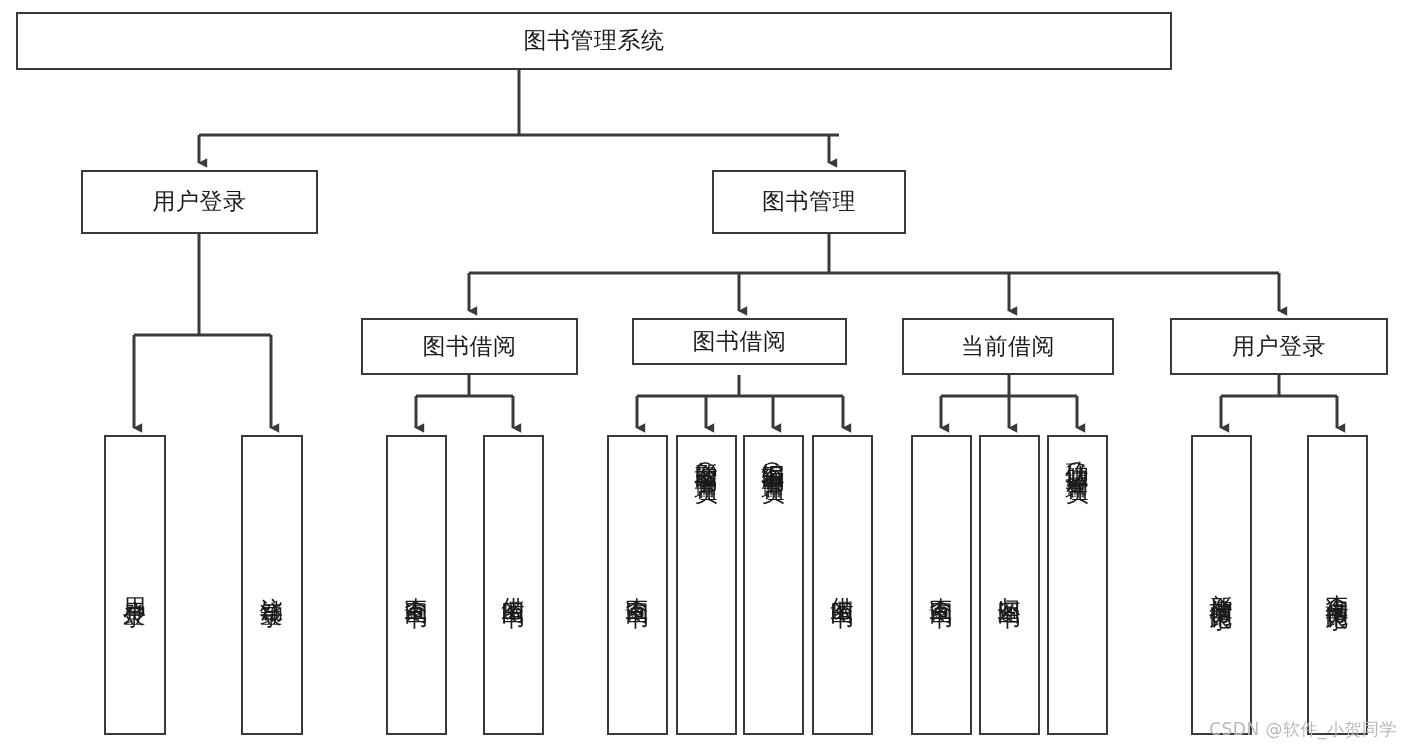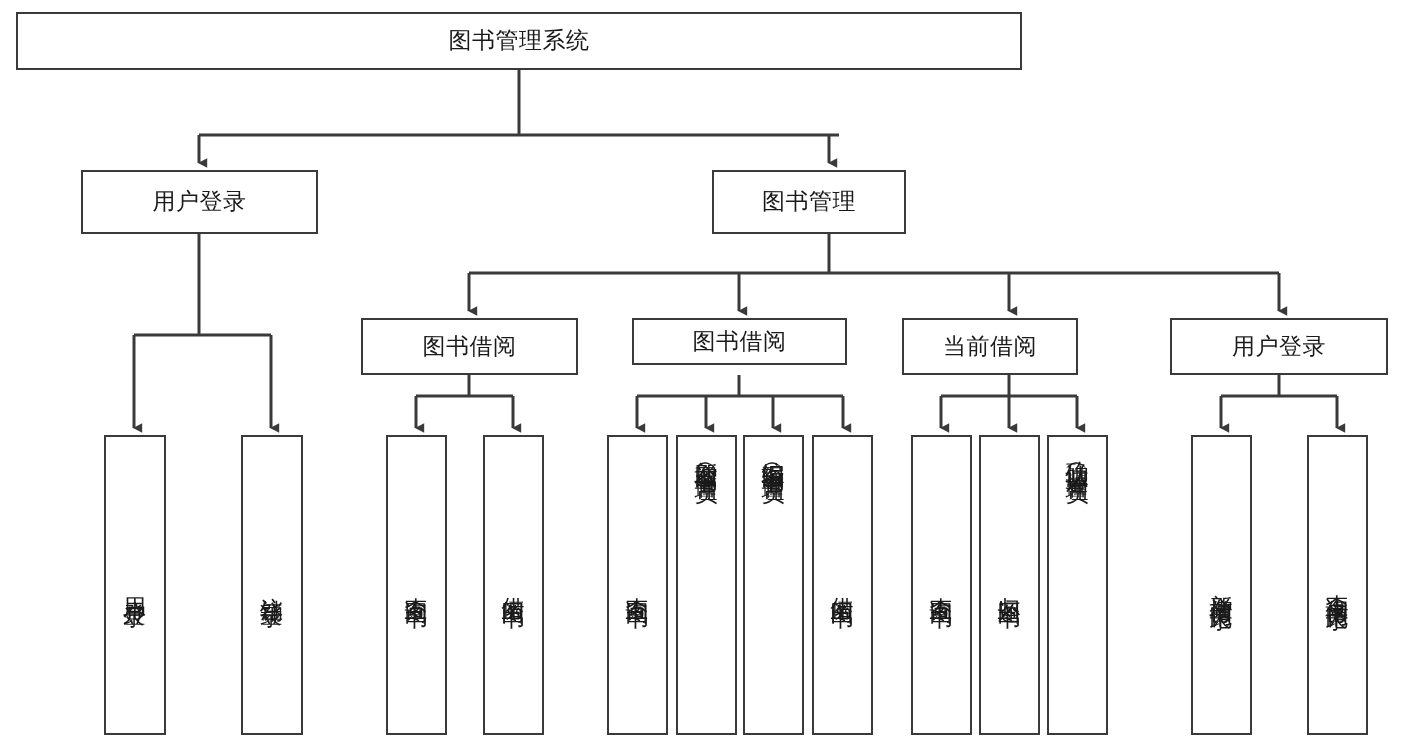--- a/index.html
+++ b/index.html
@@ -124,41 +124,41 @@
       <path d="M1009,396 L1009,428" marker-end="url(#arrowhead)"></path>
       <path d="M1077,396 L1077,428" marker-end="url(#arrowhead)"></path>
 
       <path d="M1279,375 L1279,396"></path>
       <path d="M1221,396 L1337,396"></path>
       <path d="M1221,396 L1221,428" marker-end="url(#arrowhead)"></path>
       <path d="M1337,396 L1337,428" marker-end="url(#arrowhead)"></path>
     </g>
   </svg>
 
-  <div class="node horiz" style="left:16px; top:12px; width:1006px; height:58px;">
+  <div class="node horiz" style="left:16px; top:12px; width:1156px; height:58px;">
     <span class="node-label">图书管理系统</span>
   </div>
 
   <div class="node horiz" style="left:81px; top:170px; width:237px; height:64px;">
     <span class="node-label">用户登录</span>
   </div>
 
   <div class="node horiz" style="left:712px; top:170px; width:194px; height:64px;">
     <span class="node-label">图书管理</span>
   </div>
 
   <div class="node horiz" style="left:361px; top:318px; width:217px; height:57px;">
     <span class="node-label">图书借阅</span>
   </div>
 
   <div class="node horiz" style="left:632px; top:318px; width:215px; height:47px;">
     <span class="node-label">图书借阅</span>
   </div>
 
-  <div class="node horiz" style="left:902px; top:318px; width:176px; height:57px;">
+  <div class="node horiz" style="left:902px; top:318px; width:212px; height:57px;">
     <span class="node-label">当前借阅</span>
   </div>
 
   <div class="node horiz" style="left:1170px; top:318px; width:218px; height:57px;">
     <span class="node-label">用户登录</span>
   </div>
 
   <div class="node vert pad-mid" style="left:104px; top:435px; width:62px; height:300px;">
     <span class="node-label">用户登录</span>
   </div>
@@ -204,14 +204,15 @@
   </div>
 
   <div class="node vert pad-mid" style="left:1191px; top:435px; width:61px; height:300px;">
     <span class="node-label">新增借阅记录</span>
   </div>
 
   <div class="node vert pad-mid" style="left:1307px; top:435px; width:61px; height:300px;">
     <span class="node-label">查询借阅记录</span>
   </div>
 
+  <div class="watermark">CSDN @软件_小贺同学</div>
 
 </div>
 
 </body></html>

